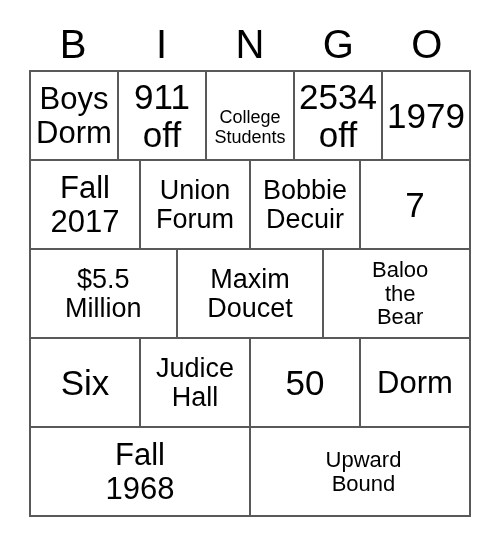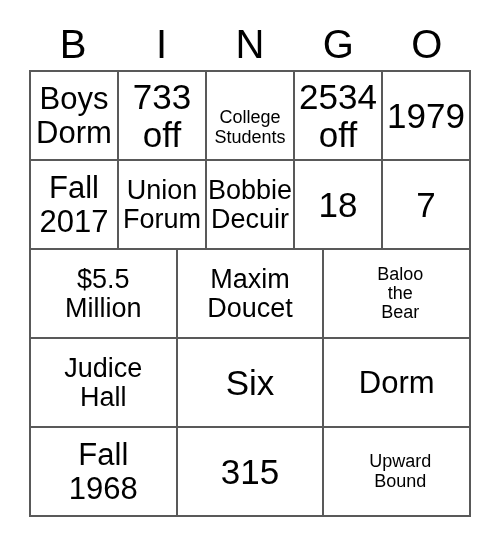--- a/index.html
+++ b/index.html
@@ -67,21 +67,21 @@
     width: 100%;
     line-height: 1.07;
     white-space: pre-line;
     color: #000000;
   }
 
   
   .fs-xl  { font-size: 35px; }
   .fs-lg  { font-size: 31px; }
   .fs-md  { font-size: 27px; }
-  .fs-sm  { font-size: 18px; padding-left: 7px; }
+  .fs-sm  { font-size: 22px; padding-left: 7px; }
   .fs-xs  { font-size: 18px; margin-top: 24px; }
 </style>
 </head>
 <body>
 
 <div class="bingo-card">
 
   <div class="header-row">
     <div class="header-cell">
         <span>B</span>
@@ -101,21 +101,21 @@
   </div>
 
   <div class="grid">
 
     <div class="grid-row">
       <div class="cell">
           <span class="cell-text fs-lg">Boys
 Dorm</span>
         </div>
       <div class="cell">
-          <span class="cell-text fs-xl">733
+          <span class="cell-text fs-xl">911
 off</span>
         </div>
       <div class="cell">
           <span class="cell-text fs-xs">College
 Students</span>
         </div>
       <div class="cell">
           <span class="cell-text fs-xl">2534
 off</span>
         </div>
@@ -131,23 +131,20 @@
         </div>
       <div class="cell">
           <span class="cell-text fs-md">Union
 Forum</span>
         </div>
       <div class="cell">
           <span class="cell-text fs-md">Bobbie
 Decuir</span>
         </div>
       <div class="cell">
-          <span class="cell-text fs-xl">18</span>
-        </div>
-      <div class="cell">
           <span class="cell-text fs-xl">7</span>
         </div>
     </div>
 
     <div class="grid-row">
       <div class="cell">
           <span class="cell-text fs-md">$5.5
 Million</span>
         </div>
       <div class="cell">
@@ -156,39 +153,39 @@
         </div>
       <div class="cell">
           <span class="cell-text fs-sm">Baloo
 the
 Bear</span>
         </div>
     </div>
 
     <div class="grid-row">
       <div class="cell">
+          <span class="cell-text fs-xl">Six</span>
+        </div>
+      <div class="cell">
           <span class="cell-text fs-md">Judice
 Hall</span>
         </div>
       <div class="cell">
-          <span class="cell-text fs-xl">Six</span>
+          <span class="cell-text fs-xl">50</span>
         </div>
       <div class="cell">
           <span class="cell-text fs-lg">Dorm</span>
         </div>
     </div>
 
     <div class="grid-row">
       <div class="cell">
           <span class="cell-text fs-lg">Fall
 1968</span>
         </div>
       <div class="cell">
-          <span class="cell-text fs-xl">315</span>
-        </div>
-      <div class="cell">
           <span class="cell-text fs-sm">Upward
 Bound</span>
         </div>
     </div>
 
   </div>
 </div>
 
 </body></html>

